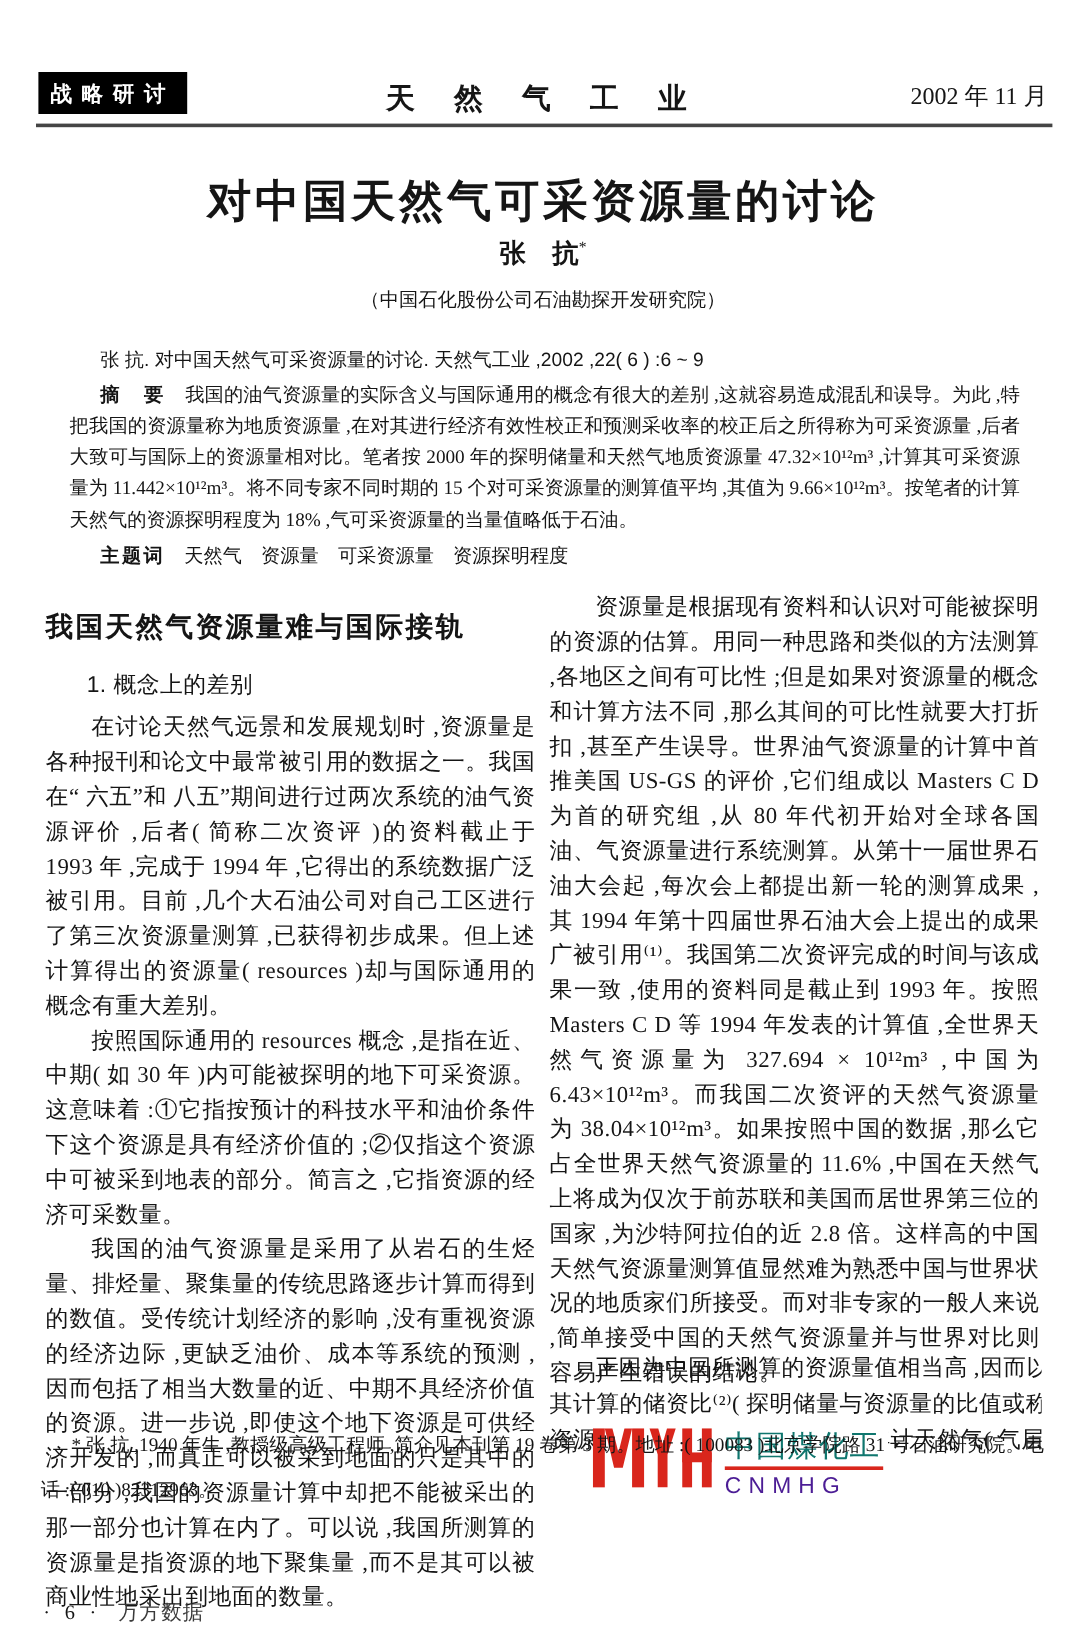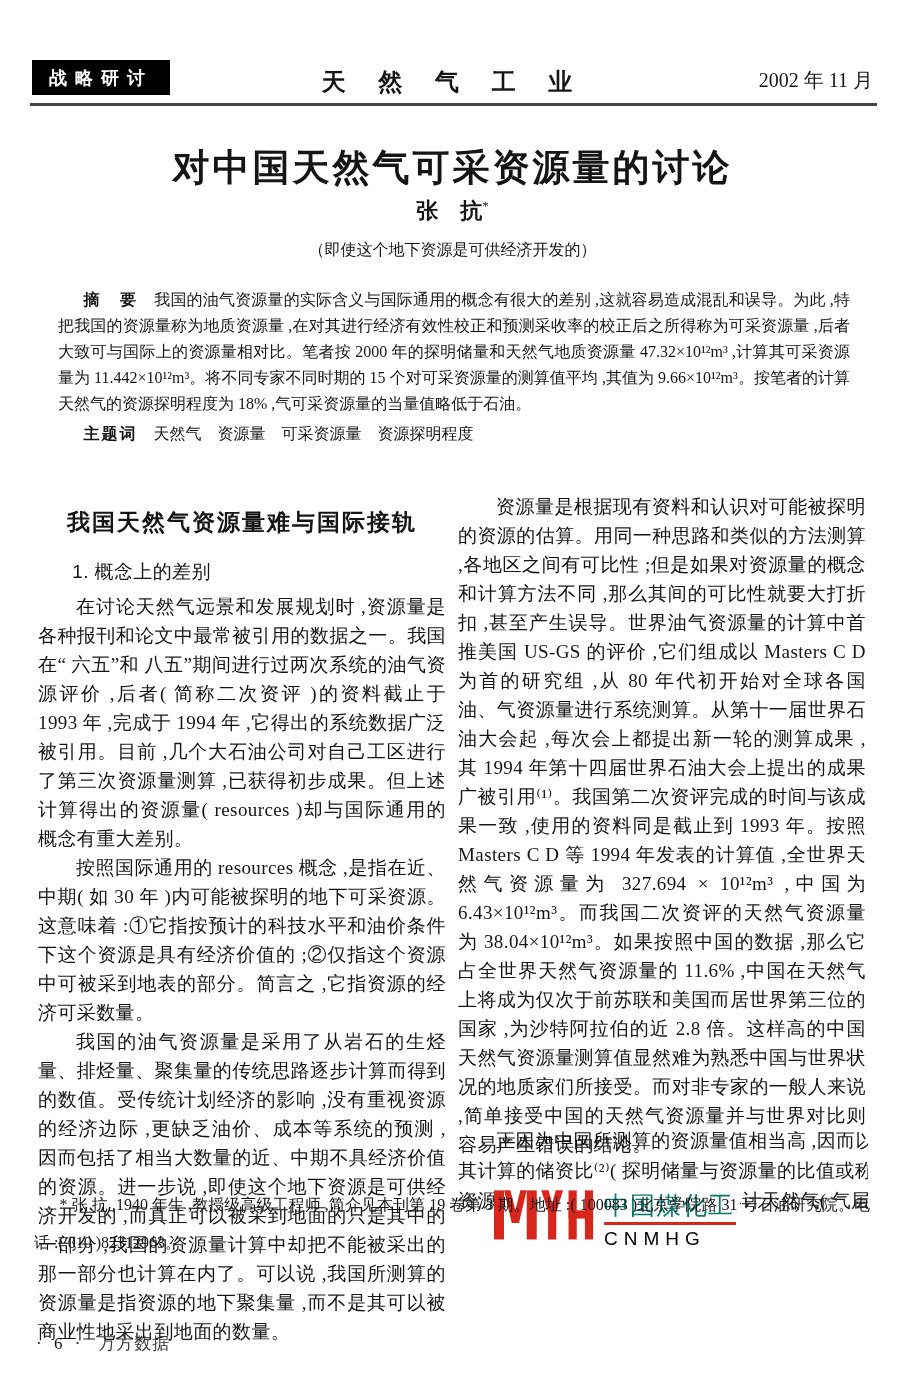--- a/index.html
+++ b/index.html
@@ -6,21 +6,21 @@
   body{
     width:905px;height:1377px;position:relative;background:#ffffff;
     font-family:"Liberation Serif","DejaVu Serif",serif;color:#151515;
     overflow:hidden;
   }
   .sans{font-family:"Liberation Sans","DejaVu Sans",sans-serif;}
 
   
   .header{position:absolute;left:30px;right:28px;top:58px;height:42px;}
   .section-badge{
-    position:absolute;left:2px;top:2px;width:138px;height:35px;background:#000;
+    position:absolute;left:2px;top:2px;width:124px;height:35px;background:#000;
     color:#fff;font-size:18px;font-weight:bold;letter-spacing:8px;
     display:flex;align-items:center;justify-content:center;
   }
   .journal-title{
     position:absolute;left:0;right:0;top:8px;text-align:center;
     font-size:24px;font-weight:bold;letter-spacing:13px;
   }
   .issue-date{position:absolute;right:4px;top:9px;font-size:20px;}
   .header-rule{position:absolute;left:30px;right:28px;top:103px;height:3px;background:#454545;}
 
@@ -39,63 +39,64 @@
   .abstract-para{margin:0;text-indent:1.6em;}
   .bold-label{font-weight:bold;letter-spacing:2px;}
   .keywords-line{text-indent:1.6em;margin-top:4px;}
 
   
   .col{position:absolute;top:492px;width:408px;font-size:19px;line-height:29px;
        text-align:justify;letter-spacing:0.4px;}
   .col-left{left:38px;}
   .col-right{left:458px;}
   .section-title{
-    text-align:center;font-weight:bold;font-size:23px;letter-spacing:2px;
+    font-weight:bold;font-size:23px;letter-spacing:2px;
     margin:16px 0 20px 0;text-indent:0;
   }
   .sub-heading{text-indent:1.8em;margin:6px 0 6px 0;}
   .col p{margin:0;text-indent:2em;}
 
   
   .para-cut{position:absolute;left:458px;top:1126px;width:410px;font-size:19px;
             line-height:30px;letter-spacing:0.4px;text-align:justify;}
   .para-cut .line{white-space:nowrap;overflow:hidden;}
   .line-indent{text-indent:2em;}
   .wm-gap{display:inline-block;width:226px;}
 
   
   .watermark{position:absolute;left:494px;top:1182px;width:300px;height:95px;}
   .wm-logo{position:absolute;left:0;top:0;}
   .wm-textbox{position:absolute;left:106px;top:8px;background:#ffffff;padding:0 4px 2px 4px;}
   .wm-brand{font-size:25px;color:#0f766e;letter-spacing:1px;line-height:30px;}
   .wm-underline{height:3px;width:132px;margin-top:2px;}
-  .wm-sub{font-size:19px;letter-spacing:6px;color:#000000;line-height:26px;margin-top:1px;}
+  .wm-sub{font-size:19px;letter-spacing:6px;color:#4c1d95;line-height:26px;margin-top:1px;}
 
   
   .footnote{position:absolute;left:34px;top:1186px;width:836px;font-size:16px;
             line-height:38px;text-align:justify;text-indent:1.6em;}
   .page-footer{position:absolute;left:36px;top:1332px;font-size:17px;display:flex;align-items:baseline;gap:14px;}
   .page-number{letter-spacing:4px;}
   .provider{color:#3a3a3a;font-size:17px;letter-spacing:1px;}
 </style>
 </head>
 <body>
 
 <div class="header">
   <div class="section-badge sans">战略研讨</div>
   <div class="journal-title sans">天 然 气 工 业</div>
   <div class="issue-date">2002 年 11 月</div>
 </div>
 <div class="header-rule"></div>
 
 <div class="article-title sans">对中国天然气可采资源量的讨论</div>
 <div class="author-line"><span>张　抗</span><sup>*</sup></div>
-<div class="affiliation">（即使这个地下资源是可供经济开发的）</div>
+<div class="affiliation">（中国石化股份公司石油勘探开发研究院）</div>
 
 <div class="abstract-block">
+  <div class="citation-line sans">张 抗. 对中国天然气可采资源量的讨论. 天然气工业 ,2002 ,22( 6 ) :6 ~ 9</div>
   <p class="abstract-para"><span class="bold-label sans">摘　要</span><span>　我国的油气资源量的实际含义与国际通用的概念有很大的差别 ,这就容易造成混乱和误导。为此 ,特把我国的资源量称为地质资源量 ,在对其进行经济有效性校正和预测采收率的校正后之所得称为可采资源量 ,后者大致可与国际上的资源量相对比。笔者按 2000 年的探明储量和天然气地质资源量 47.32×10¹²m³ ,计算其可采资源量为 11.442×10¹²m³。将不同专家不同时期的 15 个对可采资源量的测算值平均 ,其值为 9.66×10¹²m³。按笔者的计算天然气的资源探明程度为 18% ,气可采资源量的当量值略低于石油。</span></p>
   <div class="keywords-line sans"><span class="bold-label sans">主题词</span><span>　天然气　资源量　可采资源量　资源探明程度</span></div>
 </div>
 
 <div class="col col-left">
   <div class="section-title sans">我国天然气资源量难与国际接轨</div>
   <div class="sub-heading sans">1. 概念上的差别</div>
   <p>在讨论天然气远景和发展规划时 ,资源量是各种报刊和论文中最常被引用的数据之一。我国在“ 六五”和 八五”期间进行过两次系统的油气资源评价 ,后者( 简称二次资评 )的资料截止于 1993 年 ,完成于 1994 年 ,它得出的系统数据广泛被引用。目前 ,几个大石油公司对自己工区进行了第三次资源量测算 ,已获得初步成果。但上述计算得出的资源量( resources )却与国际通用的概念有重大差别。</p>
   <p>按照国际通用的 resources 概念 ,是指在近、中期( 如 30 年 )内可能被探明的地下可采资源。这意味着 :①它指按预计的科技水平和油价条件下这个资源是具有经济价值的 ;②仅指这个资源中可被采到地表的部分。简言之 ,它指资源的经济可采数量。</p>
   <p>我国的油气资源量是采用了从岩石的生烃量、排烃量、聚集量的传统思路逐步计算而得到的数值。受传统计划经济的影响 ,没有重视资源的经济边际 ,更缺乏油价、成本等系统的预测 ,因而包括了相当大数量的近、中期不具经济价值的资源。进一步说 ,即使这个地下资源是可供经济开发的 ,而真正可以被采到地面的只是其中的一部分 ,我国的资源量计算中却把不能被采出的那一部分也计算在内了。可以说 ,我国所测算的资源量是指资源的地下聚集量 ,而不是其可以被商业性地采出到地面的数量。</p>

